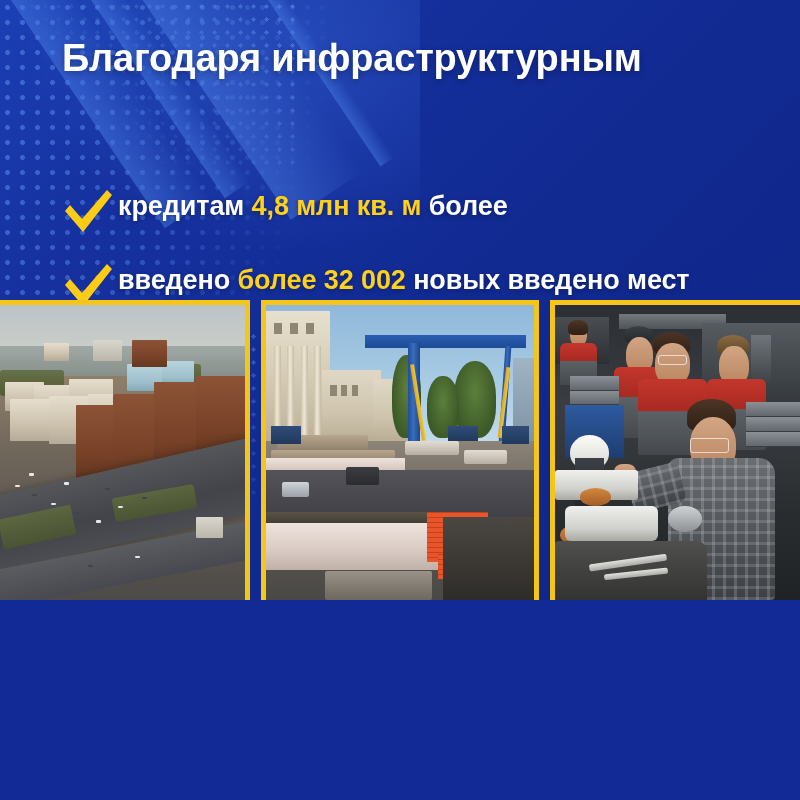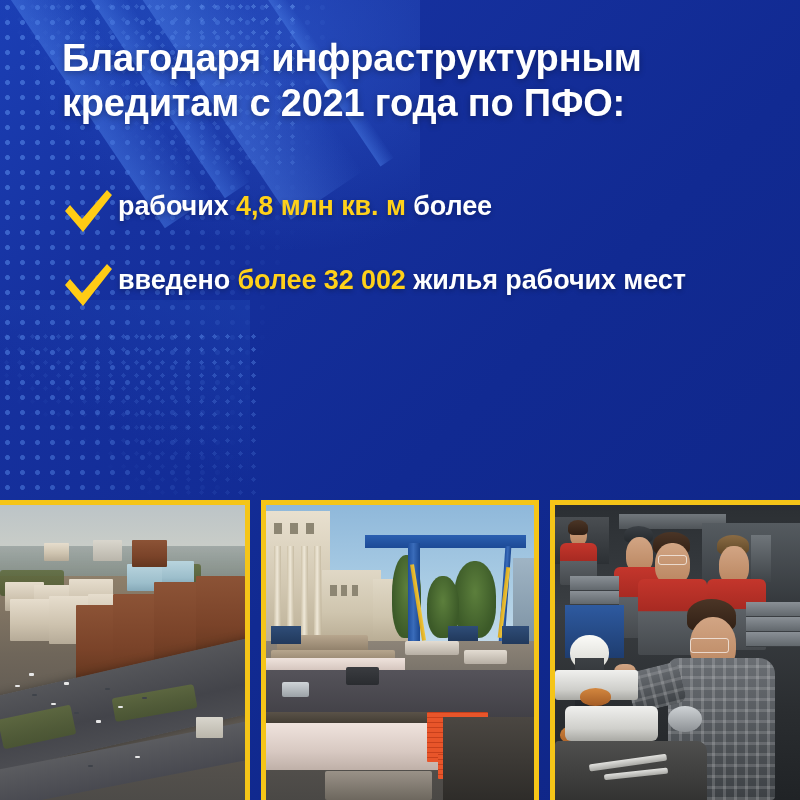--- a/index.html
+++ b/index.html
@@ -4,21 +4,21 @@
 <style>
   * { margin:0; padding:0; box-sizing:border-box; }
   html,body { width:800px; height:800px; overflow:hidden; }
   body {
     font-family:"Liberation Sans", sans-serif;
     background:#122a96;
   }
 
   #poster {
     position:relative;
-    width:800px; height:800px;
+    width:800px; height:600px;
     overflow:hidden;
     background:
       linear-gradient(135deg,#1b3fb5 0%,#16319f 22%,#112a92 55%,#0f2585 100%);
   }
 
   
   .bg-layer { position:absolute; inset:0; pointer-events:none; }
 
   .dots-left {
     left:0; top:0; width:330px; height:500px;
@@ -214,45 +214,44 @@
   <div class="bg-layer dots-left"></div>
   <div class="bg-layer dots-topright"></div>
   <div class="bg-layer dots-botright"></div>
   <div class="stripe stripe-a"></div>
   <div class="stripe stripe-b"></div>
   <div class="stripe stripe-c"></div>
   <div class="stripe stripe-d"></div>
 
   <div class="headline">
     <span class="ln">Благодаря инфраструктурным</span>
-    <span class="ln">кредитам с 2021 года по ПФО:</span>
   </div>
 
   <div class="bullets">
 
     <div class="bullet">
       <div class="check-wrap">
         <svg class="check-svg" viewBox="0 0 52 48" aria-hidden="true">
           <path d="M3 23 L8 17 L20 31 L45 2 L50 7 L21 44 Z" fill="#ffcc15"></path>
         </svg>
       </div>
       <div class="bullet-text">
-        <span>рабочих </span><span class="hl">4,8 млн кв. м</span><span> более</span>
+        <span>кредитам </span><span class="hl">4,8 млн кв. м</span><span> более</span>
       </div>
     </div>
 
 
     <div class="bullet">
       <div class="check-wrap">
         <svg class="check-svg" viewBox="0 0 52 48" aria-hidden="true">
           <path d="M3 23 L8 17 L20 31 L45 2 L50 7 L21 44 Z" fill="#ffcc15"></path>
         </svg>
       </div>
       <div class="bullet-text">
-        <span>введено </span><span class="hl">более 32 002</span><span> жилья рабочих мест</span>
+        <span>введено </span><span class="hl">более 32 002</span><span> новых введено мест</span>
       </div>
     </div>
 
   </div>
 
   <div class="photos">
 
     <div class="photo p1">
       <div class="scene">
         <div class="sky1"></div>

